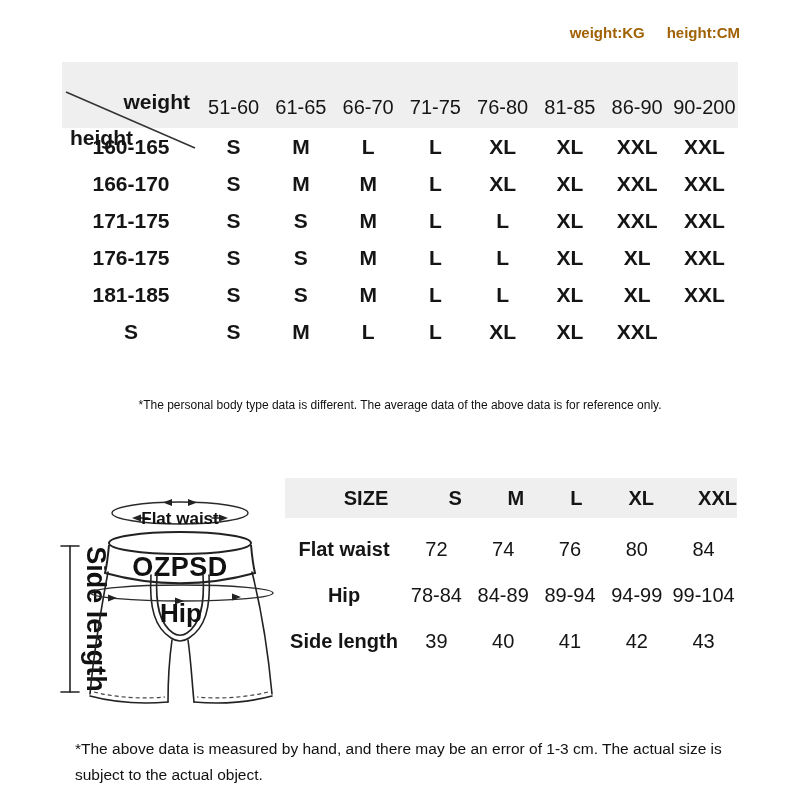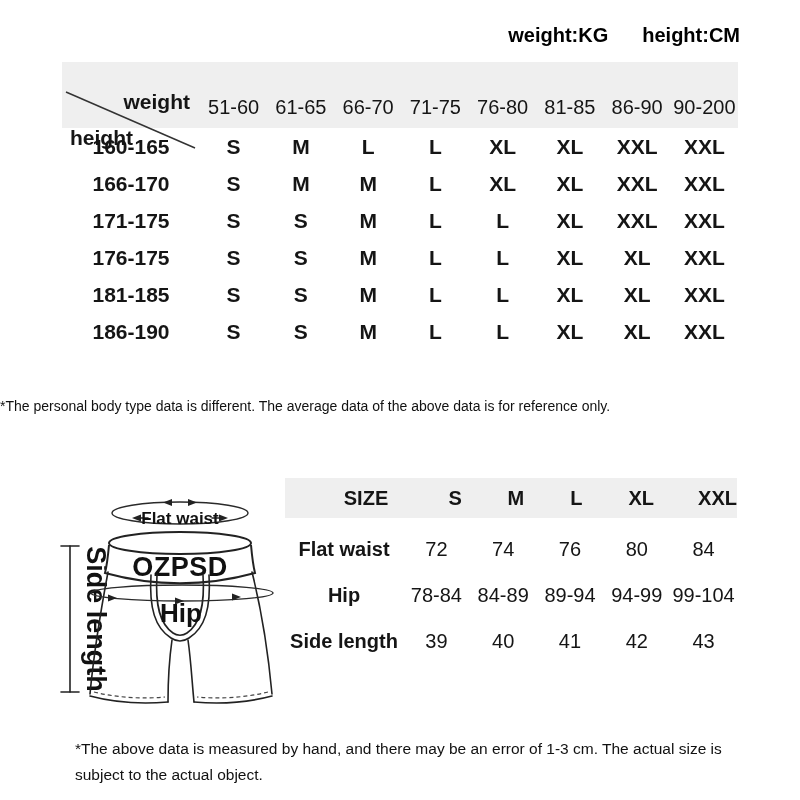--- a/index.html
+++ b/index.html
@@ -1,39 +1,39 @@
 <!DOCTYPE html>
 <html><head>
 <meta charset="utf-8">
 <style>
   html,body{margin:0;padding:0;background:#fff;}
   .canvas{
     position:relative;width:800px;height:800px;background:#fff;overflow:hidden;
     font-family:"Liberation Sans","DejaVu Sans",sans-serif;color:#151515;
   }
   
-  .units{position:absolute;top:24px;right:60px;display:flex;gap:34px;
-         font-size:20px;font-weight:600;color:#000000;}
+  .units{position:absolute;top:24px;right:60px;display:flex;gap:22px;
+         font-size:15px;font-weight:600;color:#a16207;}
   
   .table1{position:absolute;left:62px;top:62px;width:676px;}
   .t1-header,.t1-row{display:grid;grid-template-columns:138px repeat(8,1fr);
                      align-items:center;text-align:center;}
   .t1-header{height:66px;background:#efefef;}
   .t1-hcell{font-size:20px;font-weight:400;}
   .t1-body{}
   .t1-row{height:37px;}
   .t1-label,.t1-cell{font-size:21px;font-weight:600;}
   
   .diag{position:relative;width:138px;height:66px;margin-top:25px;}
   .diag svg{position:absolute;left:0;top:0;}
   .diag .w{position:absolute;top:3px;right:10px;font-size:21px;font-weight:600;}
   .diag .h{position:absolute;bottom:3px;left:8px;font-size:21px;font-weight:600;}
   
-  .note1{position:absolute;top:398px;left:0;width:100%;
-         font-size:14px;color:#111;}
+  .note1{position:absolute;top:398px;left:0;width:100%;text-align:center;
+         font-size:12px;color:#111;}
   .note2{position:absolute;top:736px;left:75px;width:668px;font-size:15.5px;
          line-height:26px;color:#111;}
   
   .table2{position:absolute;left:285px;top:478px;width:452px;}
   .t2-header,.t2-row{display:grid;grid-template-columns:118px repeat(5,1fr);
                      align-items:center;text-align:center;}
   .t2-header{height:40px;background:#efefef;}
   .t2-hcell{font-size:20px;font-weight:600;padding-left:44px;}
   .t2-body{padding-top:8px;}
   .t2-row{height:46px;}
@@ -130,21 +130,20 @@
           <div class="t1-cell">S</div>
           <div class="t1-cell">S</div>
           <div class="t1-cell">M</div>
           <div class="t1-cell">L</div>
           <div class="t1-cell">L</div>
           <div class="t1-cell">XL</div>
           <div class="t1-cell">XL</div>
           <div class="t1-cell">XXL</div>
         </div>
         <div class="t1-row">
-          <div class="t1-label">186-190</div>
           <div class="t1-cell">S</div>
           <div class="t1-cell">S</div>
           <div class="t1-cell">M</div>
           <div class="t1-cell">L</div>
           <div class="t1-cell">L</div>
           <div class="t1-cell">XL</div>
           <div class="t1-cell">XL</div>
           <div class="t1-cell">XXL</div>
         </div>
       </div>

